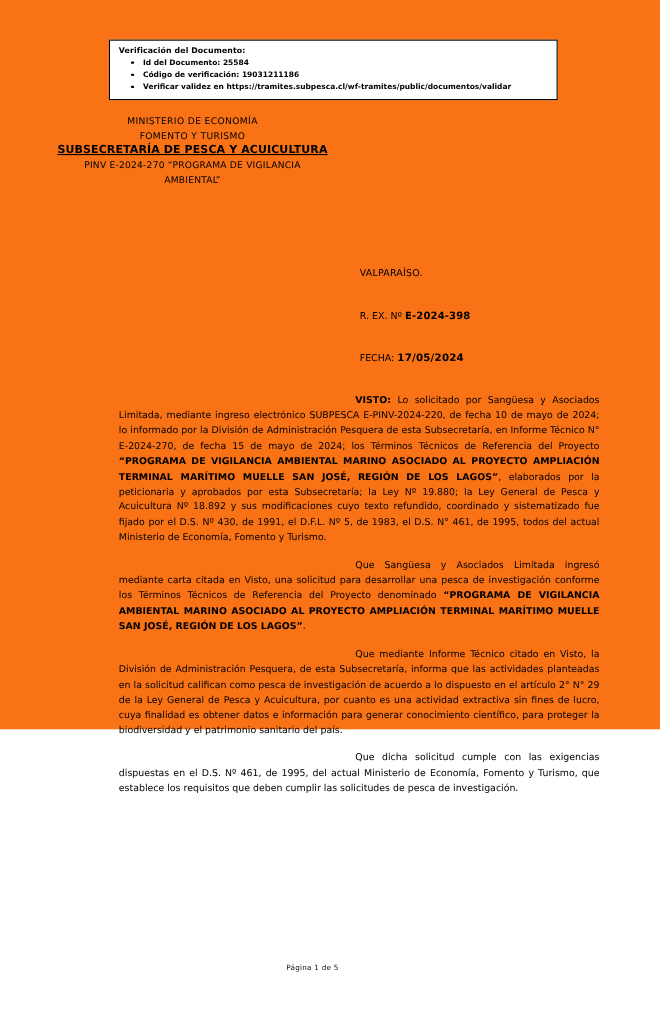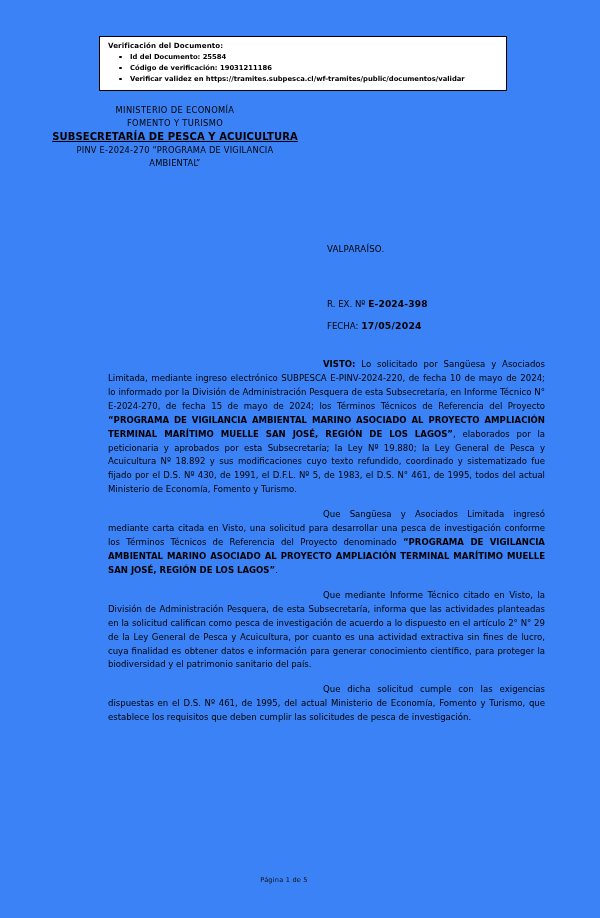--- a/index.html
+++ b/index.html
@@ -12,22 +12,22 @@
     height: 918px;
     font-family: "DejaVu Sans", sans-serif;
     color: #000000;
     position: relative;
     overflow: hidden;
   }
 
   .page {
     position: relative;
     width: 600px;
-    height: 918px;
-    background: #3b82f6;
+    height: 663px;
+    background: #f97316;
   }
 
   
   .verif-box {
     position: absolute;
     left: 99px;
     top: 36px;
     width: 408px;
     border: 1px solid #000;
     box-sizing: border-box;
@@ -103,21 +103,20 @@
     left: 327px;
     top: 244px;
     font-size: 8.6px;
     letter-spacing: 0.2px;
   }
   .rh-res {
     position: absolute;
     left: 327px;
     top: 283px;
     font-size: 8.6px;
-    margin-top: 16px;
   }
   .rh-res b { font-size: 9.1px; letter-spacing: 0.15px; }
   .rh-fecha {
     position: absolute;
     left: 327px;
     top: 320px;
     font-size: 8.6px;
   }
   .rh-fecha b { font-size: 9.3px; letter-spacing: 0.2px; }
 

